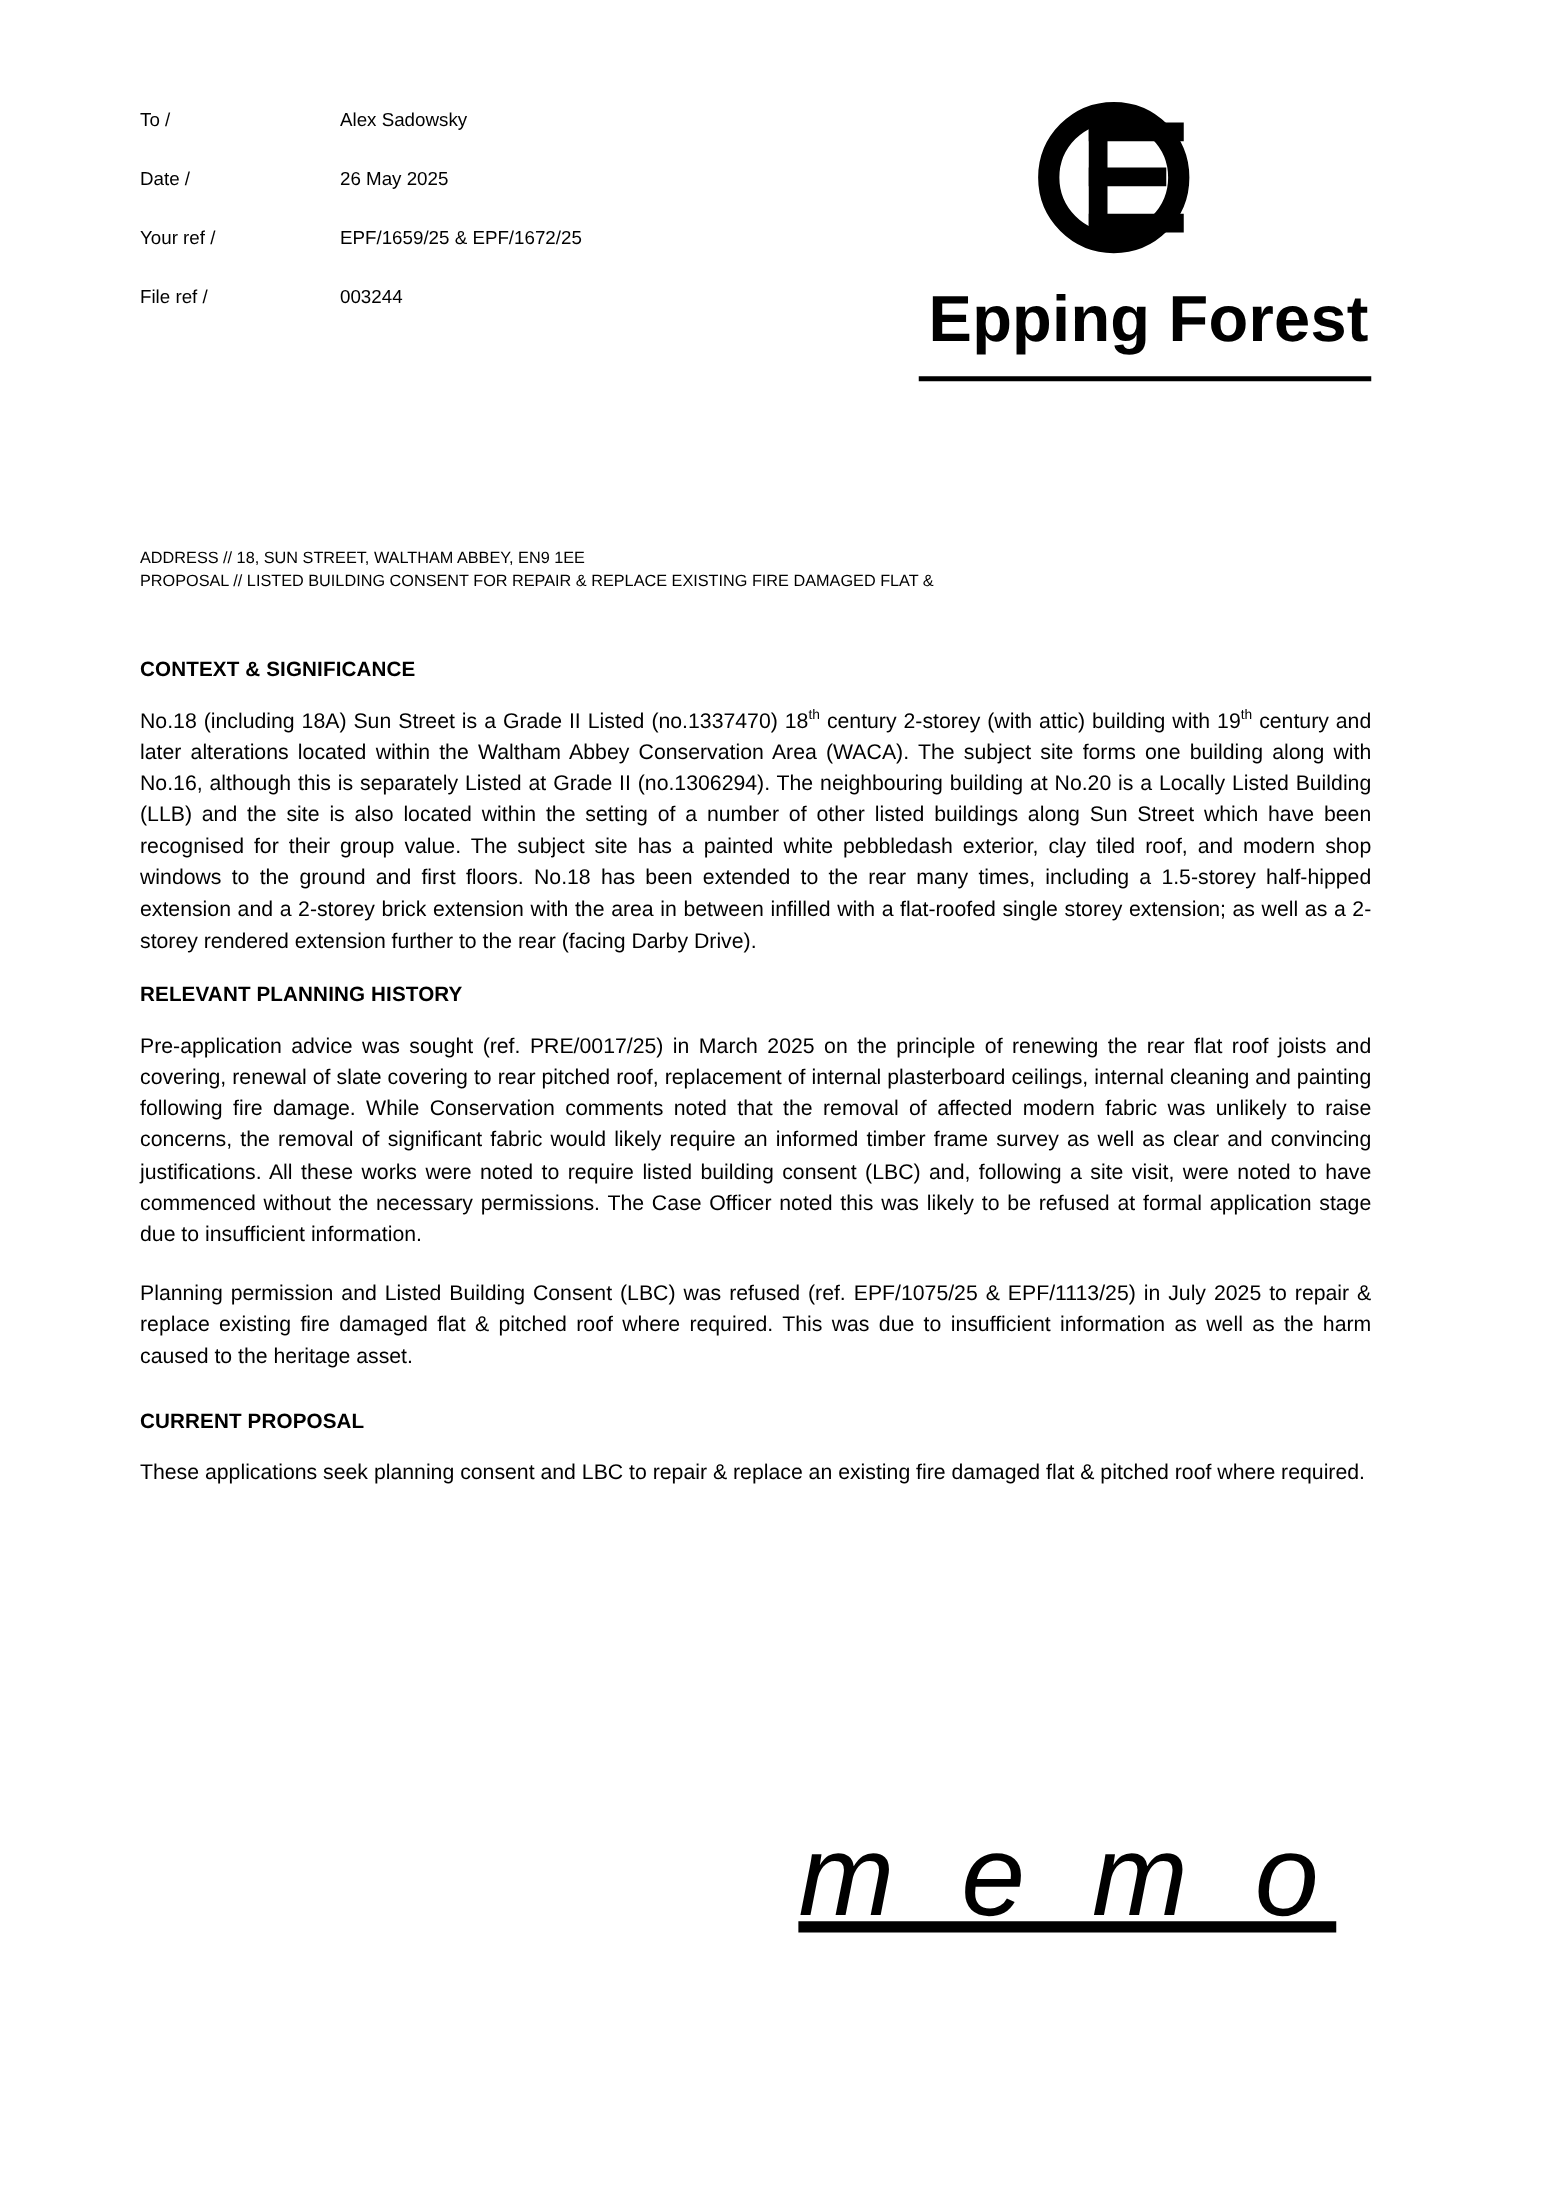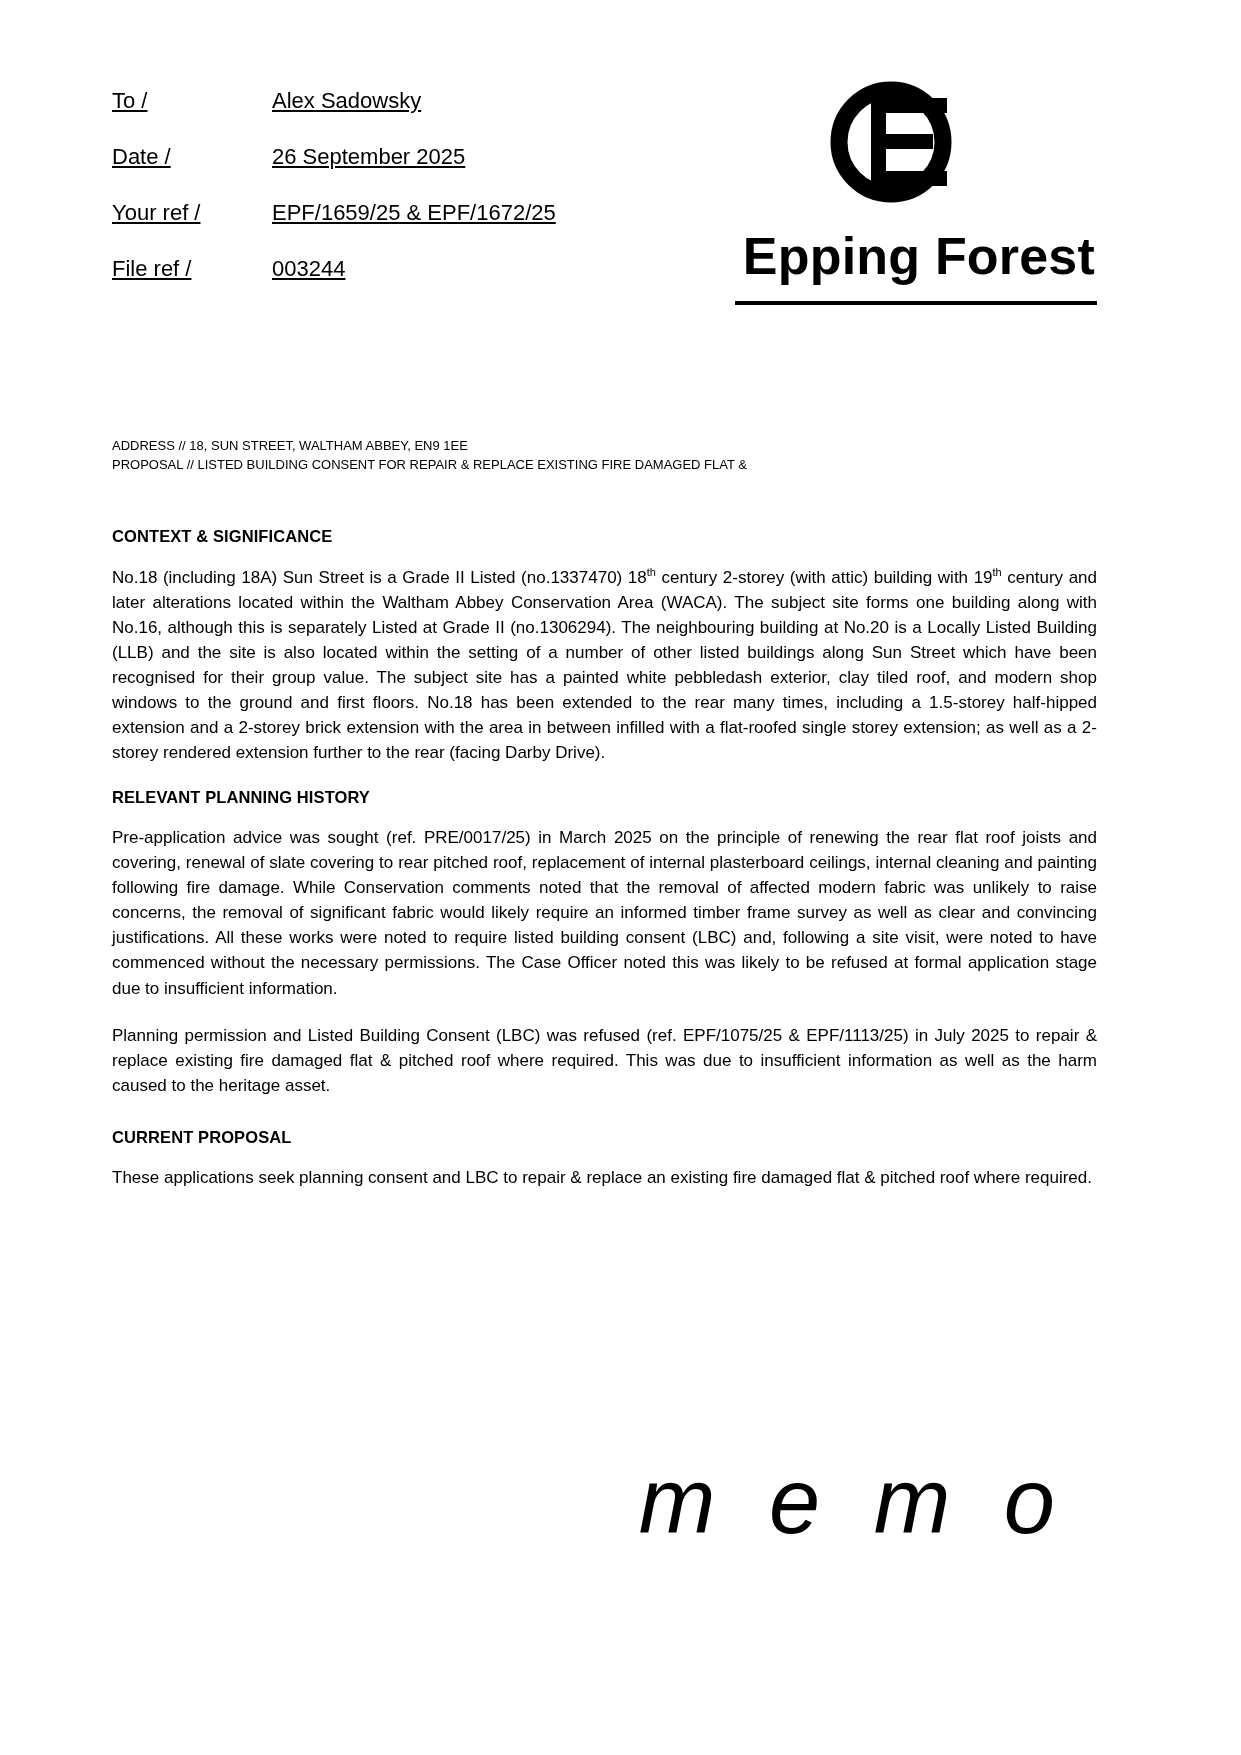--- a/index.html
+++ b/index.html
@@ -30,22 +30,21 @@
   .meta {
     position: absolute;
     left: 0;
     top: 88px;
     width: 560px;
   }
   .meta-row {
     display: flex;
     align-items: flex-start;
     margin-bottom: 30px;
-    font-size: 22px;
-    text-decoration: underline;
+    font-size: 15px;
   }
   .meta-label {
     width: 160px;
     flex: 0 0 160px;
   }
   .meta-value {
     flex: 1 1 auto;
   }
 
   
@@ -113,36 +112,37 @@
   
   .memo {
     position: absolute;
     right: 28px;
     bottom: 208px;
     font-family: "Liberation Sans", sans-serif;
     font-style: italic;
     font-size: 92px;
     letter-spacing: 14px;
     line-height: 1;
+    text-decoration: underline;
   }
 </style>
 </head>
 <body>
 
 <div class="page">
   <div class="content">
 
     <div class="meta">
       <div class="meta-row">
         <div class="meta-label">To /</div>
         <div class="meta-value">Alex Sadowsky</div>
       </div>
       <div class="meta-row">
         <div class="meta-label">Date /</div>
-        <div class="meta-value">26 September 2025</div>
+        <div class="meta-value">26 May 2025</div>
       </div>
       <div class="meta-row">
         <div class="meta-label">Your ref /</div>
         <div class="meta-value">EPF/1659/25 &amp; EPF/1672/25</div>
       </div>
       <div class="meta-row">
         <div class="meta-label">File ref /</div>
         <div class="meta-value">003244</div>
       </div>
     </div>

